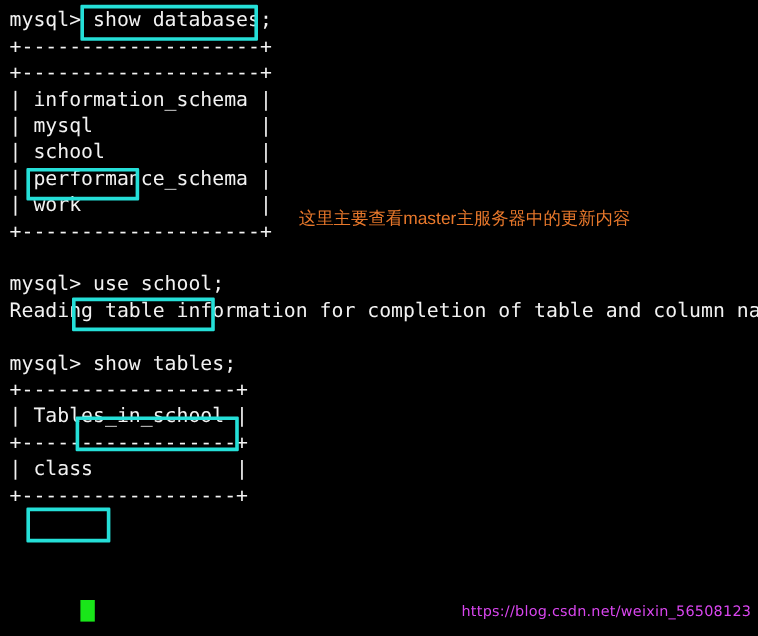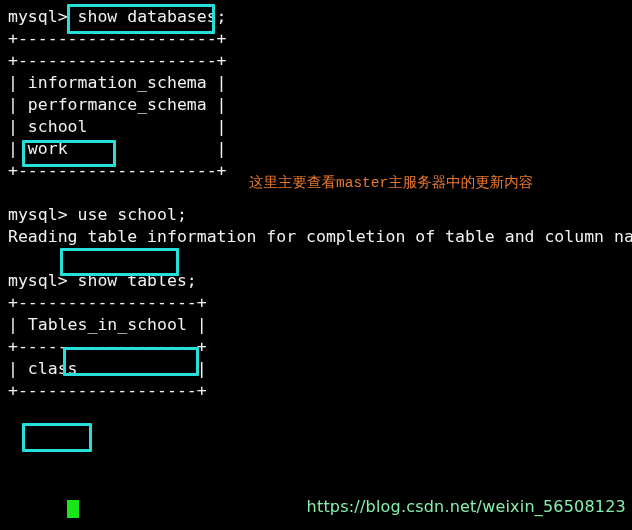--- a/index.html
+++ b/index.html
@@ -52,51 +52,52 @@
     background: #19e619;
   }
 
   
   #annotation {
     position: absolute;
     left: 249px;
     top: 128px;
     width: 380px;
     color: #e8782b;
-    font-family: Liberation Mono, monospace;
+    font-family: Liberation Sans, sans-serif;
     font-size: 14.5px;
     line-height: 22px;
     white-space: pre;
   }
   #annotation div { white-space: pre; }
 
   
   #watermark {
     position: absolute;
     right: 6px;
     bottom: 14px;
-    color: #86efac;
+    color: #d946ef;
     font-family: "DejaVu Sans", "Liberation Sans", sans-serif;
-    font-size: 16px;
+    font-size: 12px;
     letter-spacing: 0.2px;
     white-space: pre;
   }
 </style>
 </head>
 <body>
 
 <div id="screen">
 
   <div id="terminal">
     <div class="line">mysql&gt; show databases;</div>
     <div class="line">+--------------------+</div>
     <div class="line">+--------------------+</div>
     <div class="line">| information_schema |</div>
+    <div class="line">| mysql              |</div>
+    <div class="line">| school             |</div>
     <div class="line">| performance_schema |</div>
-    <div class="line">| school             |</div>
     <div class="line">| work               |</div>
     <div class="line">+--------------------+</div>
     <div class="line blank"></div>
     <div class="line">mysql&gt; use school;</div>
     <div class="line">Reading table information for completion of table and column names</div>
     <div class="line blank"></div>
     <div class="line">mysql&gt; show tables;</div>
     <div class="line">+------------------+</div>
     <div class="line">| Tables_in_school |</div>
     <div class="line">+------------------+</div>

